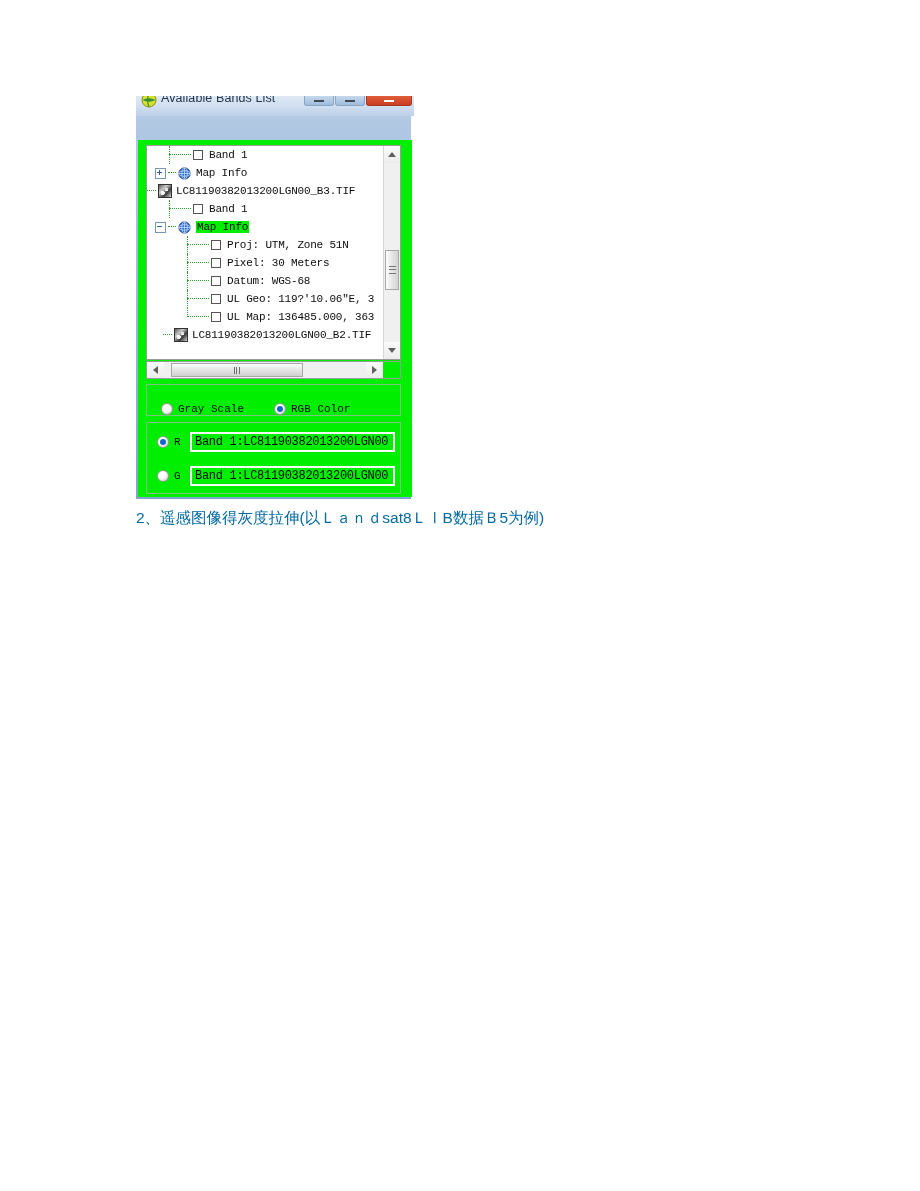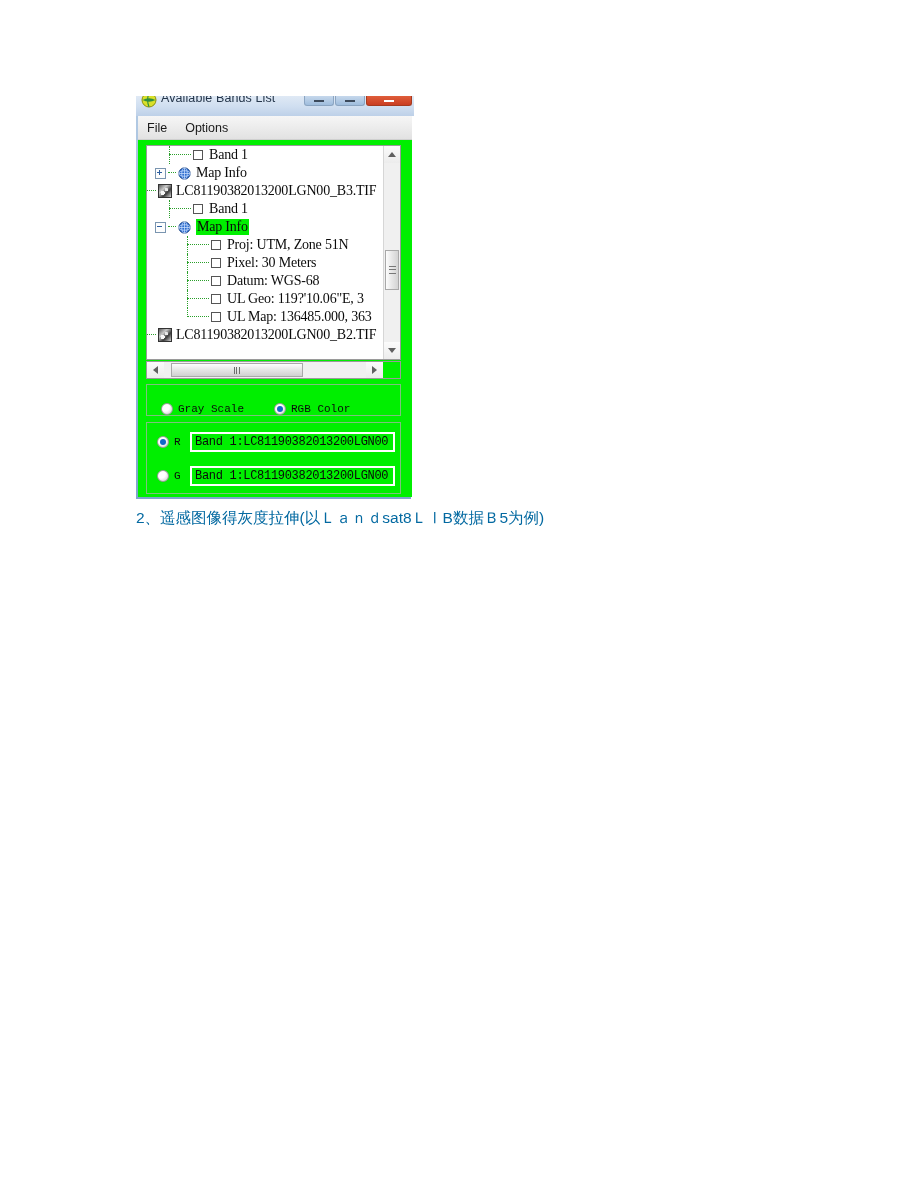--- a/index.html
+++ b/index.html
@@ -146,22 +146,22 @@
     position: relative;
     height: 18px;
     display: flex;
     align-items: center;
     white-space: nowrap;
     font-family: "Liberation Mono", monospace;
     font-size: 11px;
     color: #0b0b0b;
   }
   .tree-row .lbl {
-    font-family: Liberation Serif, serif;
-    font-size: 14px;
+    font-family: Liberation Mono, monospace;
+    font-size: 11px;
     letter-spacing: -0.2px;
     color: #0b0b0b;
     text-align: right;
   }
   .tree-row .lbl.hl {
     background: #00ef00;
     padding: 0 1px;
   }
   .dots {
     display: inline-block;
@@ -461,24 +461,20 @@
           </div>
         <div class="win-btn">
             <span class="glyph"></span>
           </div>
         <div class="win-btn close">
             <span class="glyph"></span>
           </div>
       </div>
     </div>
 
-    <div class="menu-bar">
-      <div class="menu-item">File</div>
-      <div class="menu-item">Options</div>
-    </div>
 
     <div class="client-green">
 
       <div class="tree-panel">
         <div class="tree-rows">
 
           <div class="tree-row" style="padding-left:22px;">
             <span class="vdots" style="left:22px;top:0;height:18px;"></span>
             <span class="dots" style="margin-left:0;"></span>
             <span class="chk"></span>
@@ -546,21 +542,21 @@
             <span class="chk"></span>
             <span class="lbl">UL Geo: 119?'10.06"E, 3</span>
           </div>
           <div class="tree-row" style="padding-left:40px;">
             <span class="vdots" style="left:40px;top:0;height:9px;"></span>
             <span class="dots" style="margin-left:0;"></span>
             <span class="chk"></span>
             <span class="lbl">UL Map: 136485.000, 363</span>
           </div>
 
-          <div class="tree-row" style="padding-left:0px;">
+          <div class="tree-row" style="padding-left:16px;">
             <span class="dots" style="width:9px;margin-left:0;"></span>
             <span class="imgicon"></span>
             <span class="lbl">LC81190382013200LGN00_B2.TIF</span>
           </div>
 
         </div>
 
         <div class="vsb">
           <div class="sb-arrow up">
               <span class="tri up"></span>

